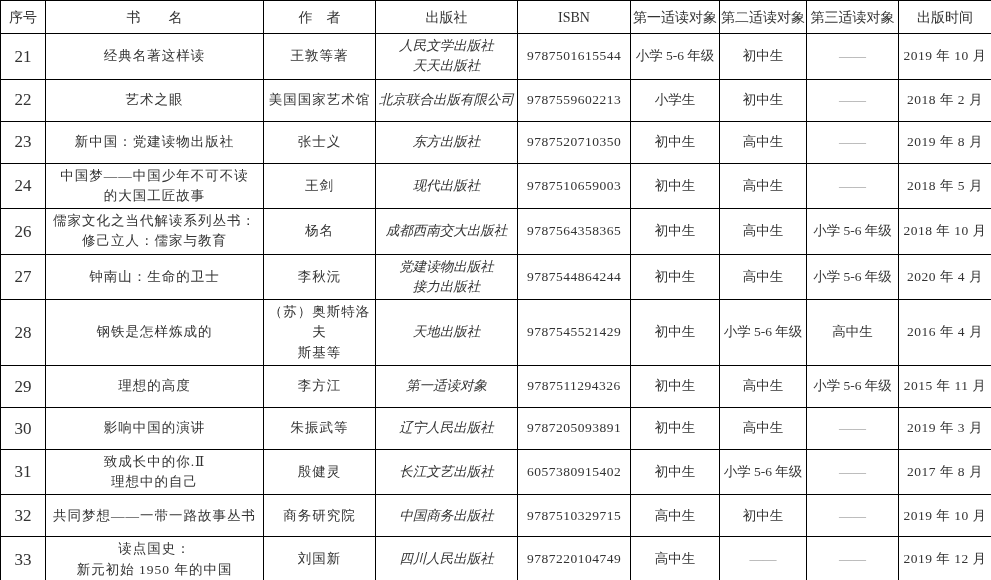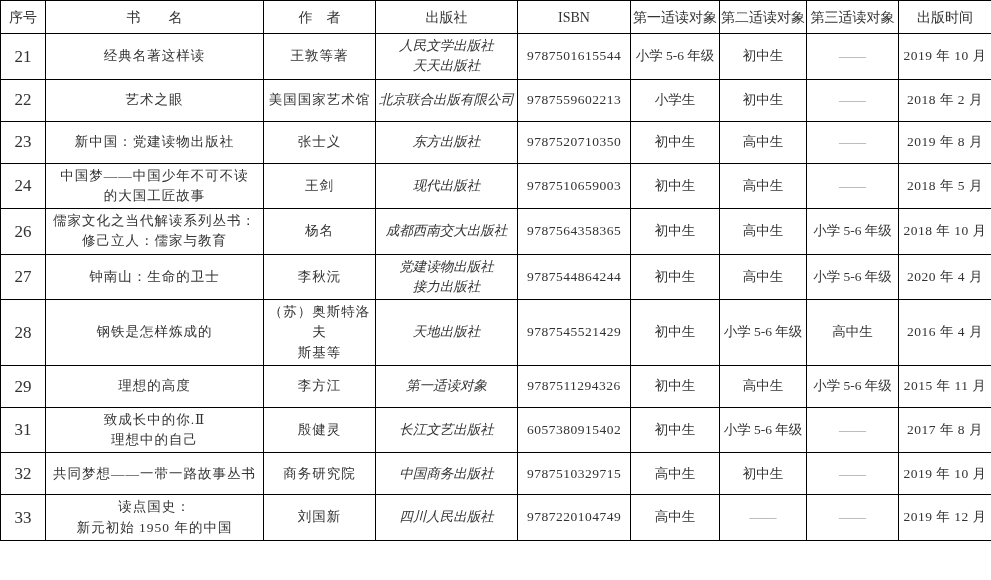--- a/index.html
+++ b/index.html
@@ -175,20 +175,31 @@
         <td class="col-title">理想的高度</td>
         <td class="col-author">李方江</td>
         <td class="col-publisher">第一适读对象</td>
         <td class="col-isbn">9787511294326</td>
         <td class="col-audience1">初中生</td>
         <td class="col-audience2">高中生</td>
         <td class="col-audience3">小学 5-6 年级</td>
         <td class="col-pub_date">2015 年 11 月</td>
       </tr>
       <tr>
+        <td class="col-index">30</td>
+        <td class="col-title">影响中国的演讲</td>
+        <td class="col-author">朱振武等</td>
+        <td class="col-publisher">辽宁人民出版社</td>
+        <td class="col-isbn">9787205093891</td>
+        <td class="col-audience1">初中生</td>
+        <td class="col-audience2">高中生</td>
+        <td class="col-audience3 dash">——</td>
+        <td class="col-pub_date">2019 年 3 月</td>
+      </tr>
+      <tr>
         <td class="col-index">31</td>
         <td class="col-title">致成长中的你.Ⅱ
 理想中的自己</td>
         <td class="col-author">殷健灵</td>
         <td class="col-publisher">长江文艺出版社</td>
         <td class="col-isbn">6057380915402</td>
         <td class="col-audience1">初中生</td>
         <td class="col-audience2">小学 5-6 年级</td>
         <td class="col-audience3 dash">——</td>
         <td class="col-pub_date">2017 年 8 月</td>

